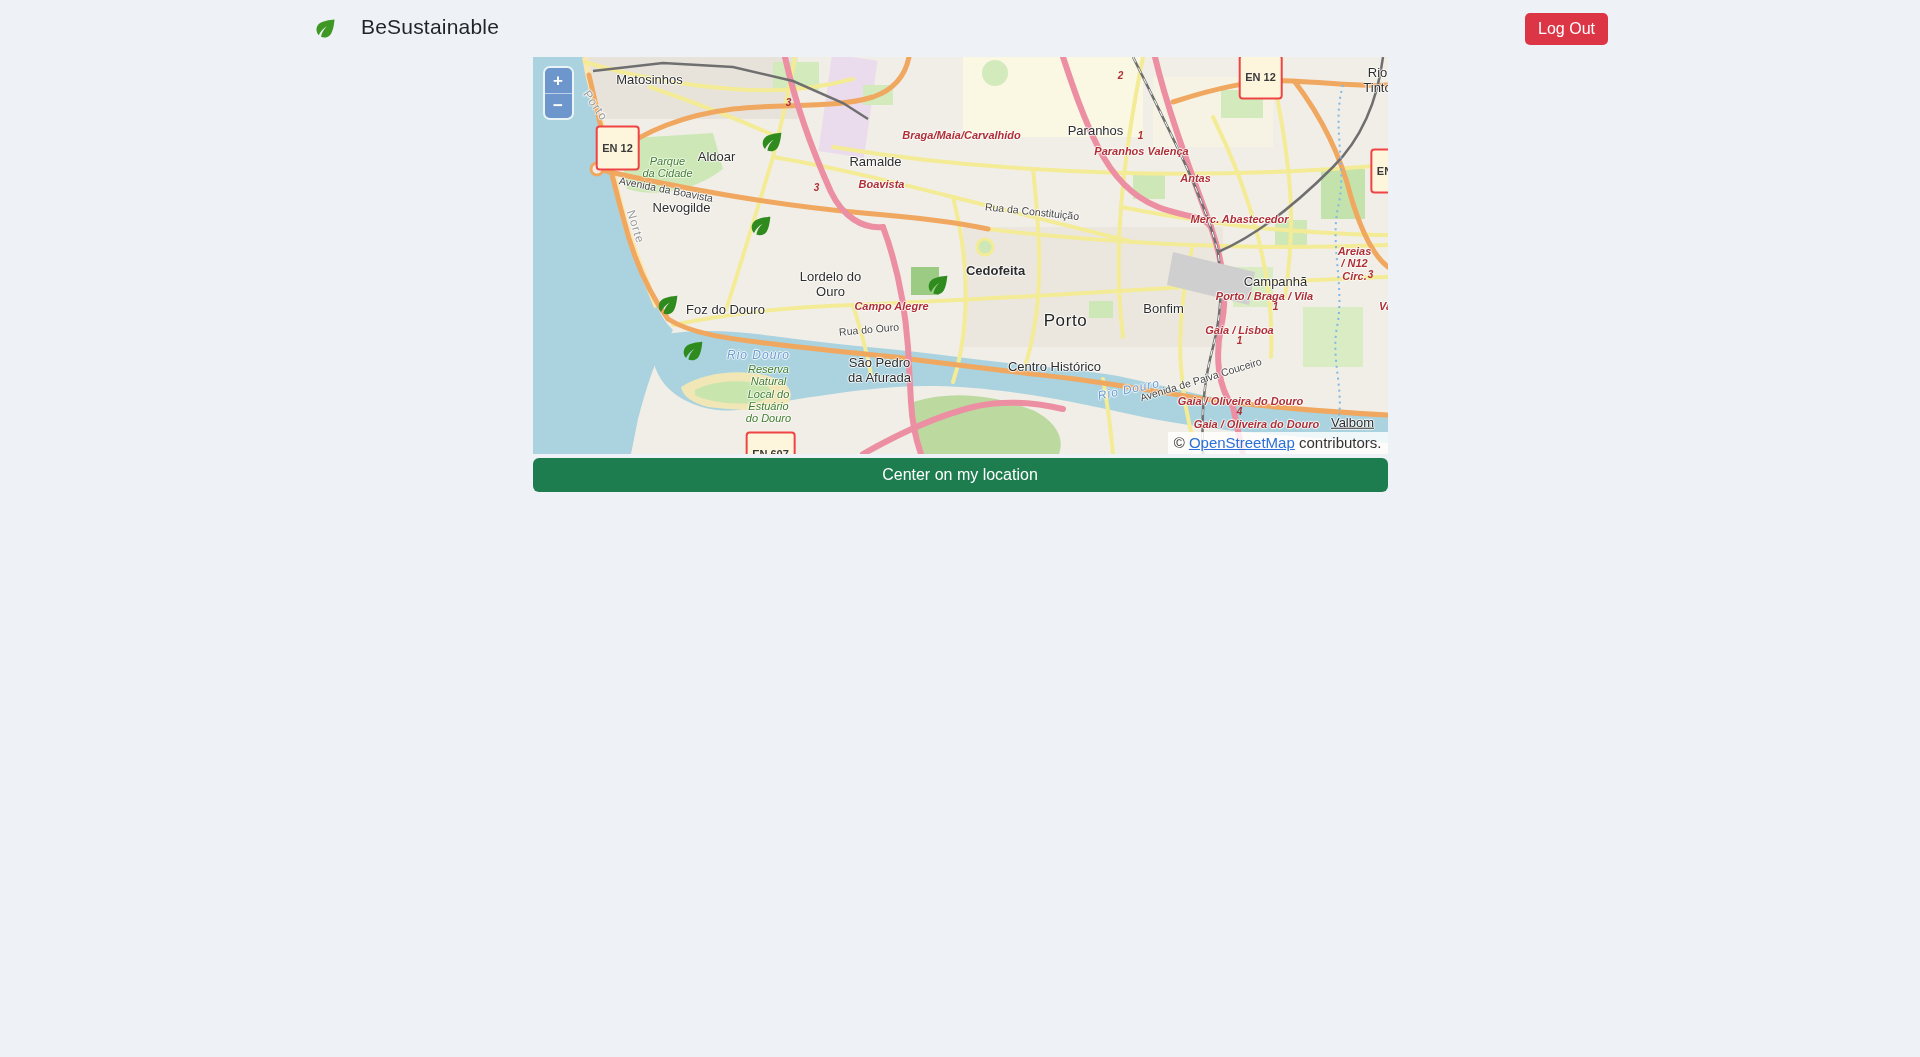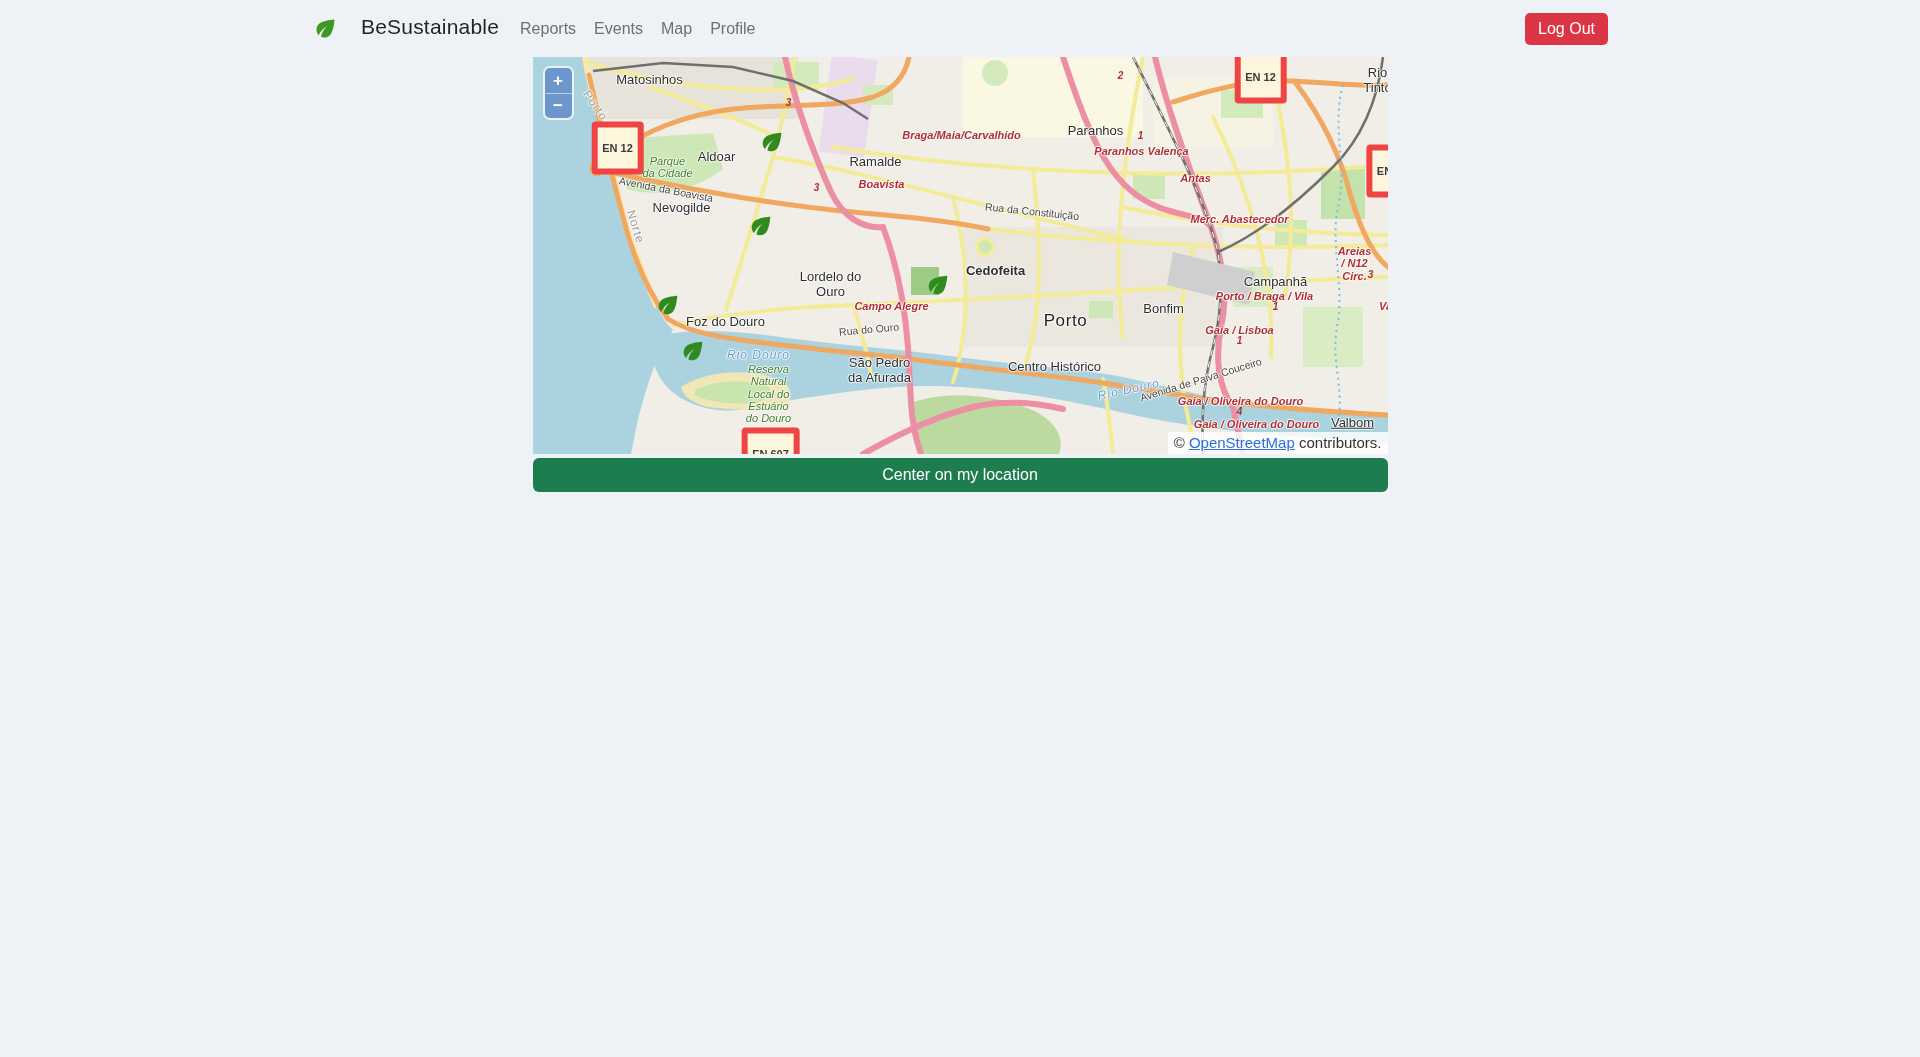--- a/index.html
+++ b/index.html
@@ -32,21 +32,21 @@
   .place{font-size:13px;color:#2d2d2d;}
   .place-lg{font-size:17px;color:#222;letter-spacing:.6px;}
   .destination{font-size:11px;color:#ae2f35;font-style:italic;font-weight:bold;}
   .street{font-size:10.5px;color:#474747;}
   .water-label{font-size:12px;color:#6b9bd2;font-style:italic;letter-spacing:1px;}
   .nature{font-size:11px;color:#3f7d2c;font-style:italic;}
   .coast{font-size:12px;color:#9a9a9a;letter-spacing:1px;}
   .refnum{position:absolute;transform:translate(-50%,-50%);font-size:10px;color:#ae2f35;
     font-style:italic;font-weight:bold;pointer-events:none;}
   .road-badge{position:absolute;transform:translate(-50%,-50%);background:#fdf5dc;
-    border:6px solid #ef4444;border-radius:4px;font-size:11px;font-weight:bold;color:#3b3b3b;
+    border:2px solid #ef4444;border-radius:4px;font-size:11px;font-weight:bold;color:#3b3b3b;
     padding:13px 5px;line-height:15px;white-space:nowrap;pointer-events:none;}
   .leaf-marker{position:absolute;width:28px;height:28px;transform:translate(-50%,-50%);cursor:pointer;}
   .leaf-marker svg{width:100%;height:100%;display:block;}
   
   .zoom-ctl{position:absolute;left:10px;top:9px;width:27px;border:2px solid rgba(255,255,255,.65);
     border-radius:7px;overflow:hidden;background:rgba(255,255,255,.3);}
   .zoom-btn{width:27px;height:25px;background:#6d97cc;color:#fff;border:none;display:block;
     font-size:17px;font-weight:bold;font-family:inherit;line-height:24px;text-align:center;cursor:pointer;padding:0;}
   .zoom-btn + .zoom-btn{border-top:1px solid rgba(255,255,255,.55);}
   
@@ -62,26 +62,20 @@
 <body>
 
 <div class="navbar">
   <div class="navbar-inner">
     <div class="brand">
       <svg class="brand-leaf" viewBox="0 0 24 24">
         <path fill="#3f9724" d="M6.05 8.05c-2.73 2.73-2.73 7.15-.02 9.88 1.47-3.4 4.09-6.24 7.36-7.93-2.77 2.34-4.71 5.61-5.39 9.32 2.6 1.23 5.8.78 7.95-1.37C19.43 14.47 20 4 20 4S9.53 4.57 6.05 8.05z"></path>
       </svg>
       <span class="brand-name">BeSustainable</span>
     </div>
-    <nav class="nav-links" id="nav-links">
-        <a class="nav-link">Reports</a>
-        <a class="nav-link">Events</a>
-        <a class="nav-link">Map</a>
-        <a class="nav-link">Profile</a>
-      </nav>
     <button class="logout-btn">Log Out</button>
   </div>
 </div>
 
 <div class="main-wrap">
 
   <div class="map-box" id="map-box">
 
     <svg class="map-base" width="855" height="397" viewBox="0 0 855 397">
 
@@ -170,21 +164,21 @@
 
     <div id="map-overlays">
         <span class="mlabel place" style="left: 117px; top: 23px; transform: translate(-50%, -50%);">Matosinhos</span>
         <span class="mlabel place" style="left: 184px; top: 100px; transform: translate(-50%, -50%);">Aldoar</span>
         <span class="mlabel place" style="left: 343px; top: 105px; transform: translate(-50%, -50%);">Ramalde</span>
         <span class="mlabel place" style="left: 149px; top: 151px; transform: translate(-50%, -50%);">Nevogilde</span>
         <span class="mlabel place" style="left: 563px; top: 74px; transform: translate(-50%, -50%);">Paranhos</span>
         <span class="mlabel place" style="left: 463px; top: 214px; transform: translate(-50%, -50%); font-weight: bold;">Cedofeita</span>
         <span class="mlabel place" style="left: 298px; top: 228px; transform: translate(-50%, -50%);">Lordelo do
 Ouro</span>
-        <span class="mlabel place" style="left: 193px; top: 265px; transform: translate(-50%, -50%);">Foz do Douro</span>
+        <span class="mlabel place" style="left: 193px; top: 253px; transform: translate(-50%, -50%);">Foz do Douro</span>
         <span class="mlabel place-lg" style="left: 533px; top: 264px; transform: translate(-50%, -50%);">Porto</span>
         <span class="mlabel place" style="left: 631px; top: 252px; transform: translate(-50%, -50%);">Bonfim</span>
         <span class="mlabel place" style="left: 743px; top: 225px; transform: translate(-50%, -50%);">Campanhã</span>
         <span class="mlabel place" style="left: 522px; top: 310px; transform: translate(-50%, -50%);">Centro Histórico</span>
         <span class="mlabel place" style="left: 347px; top: 314px; transform: translate(-50%, -50%);">São Pedro
 da Afurada</span>
         <span class="mlabel place" style="left: 820px; top: 366px; transform: translate(-50%, -50%); text-decoration: underline;">Valbom</span>
         <span class="mlabel place" style="left: 845px; top: 24px; transform: translate(-50%, -50%);">Rio Tinto</span>
         <span class="mlabel destination" style="left: 429px; top: 78px; transform: translate(-50%, -50%);">Braga/Maia/Carvalhido</span>
         <span class="mlabel destination" style="left: 349px; top: 127px; transform: translate(-50%, -50%);">Boavista</span>

